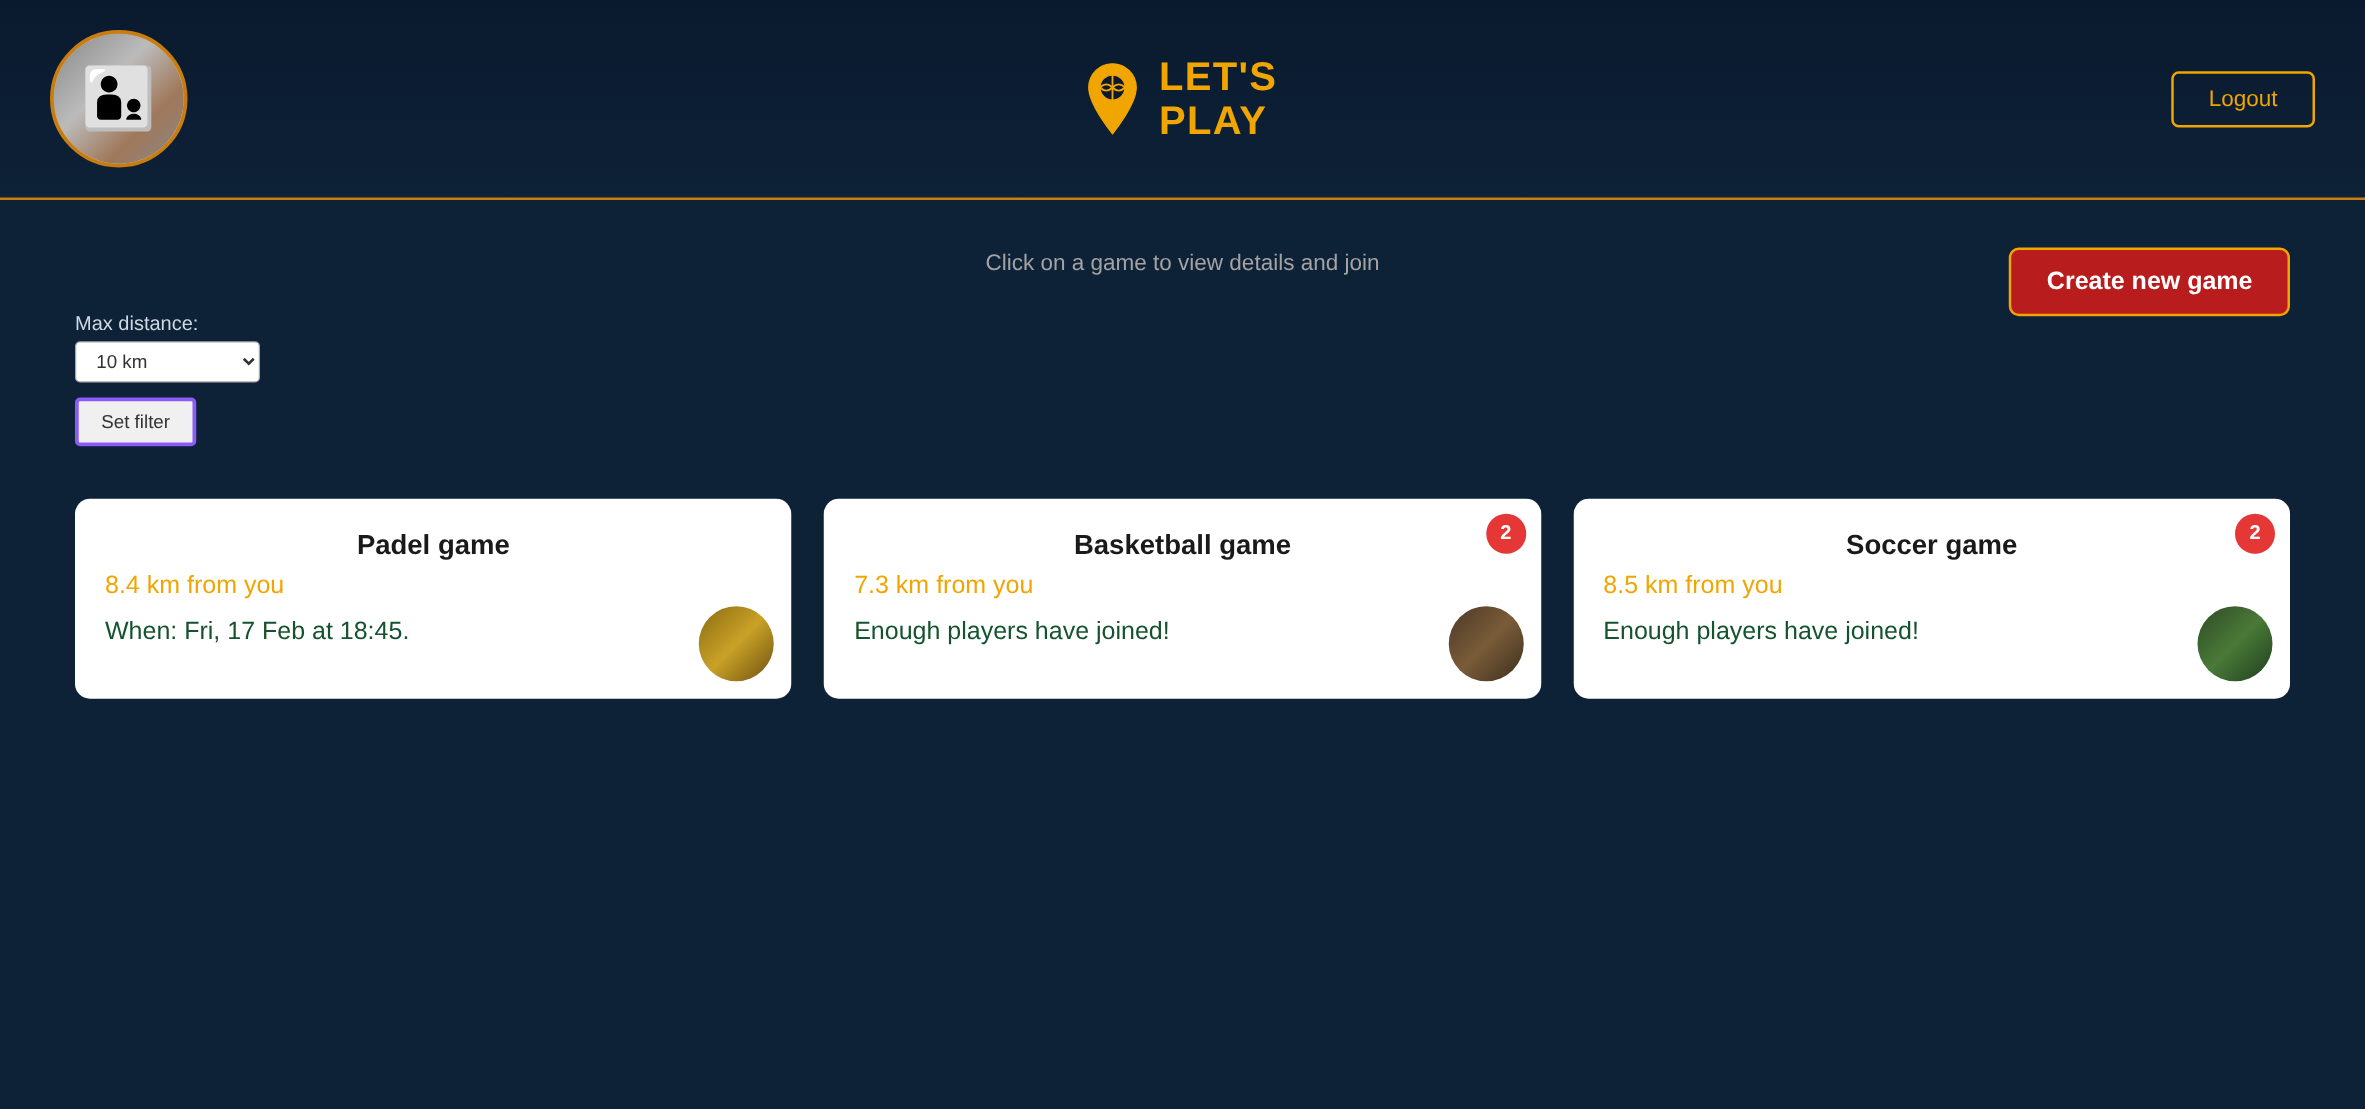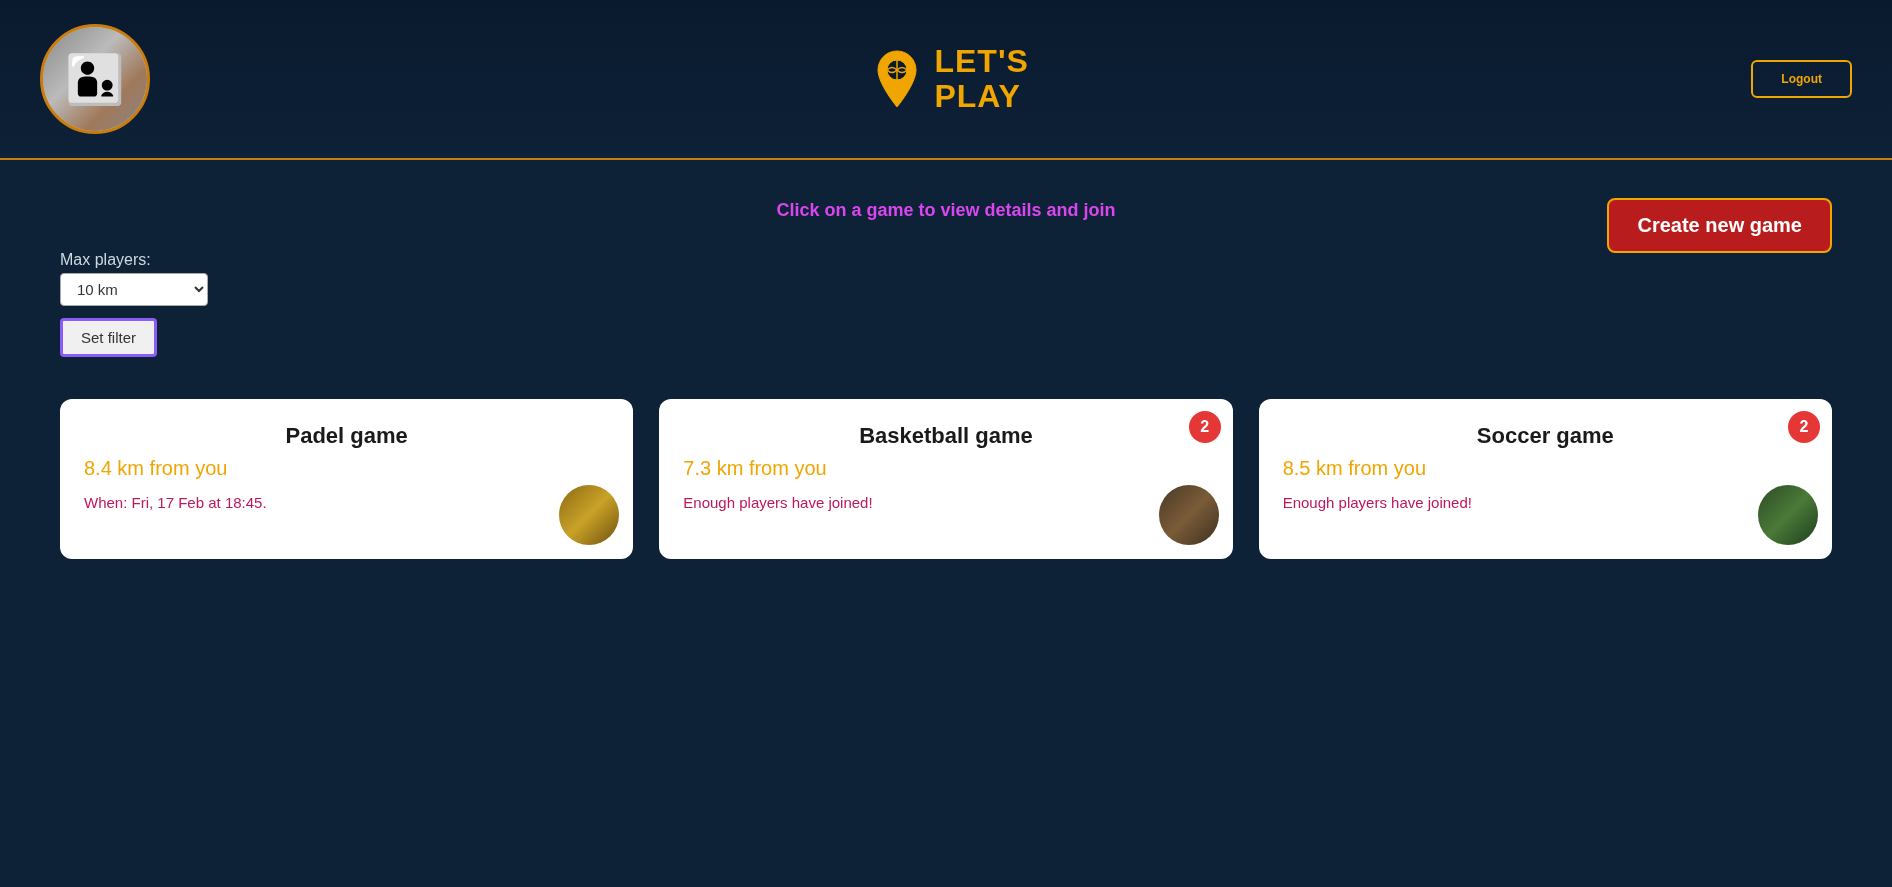--- a/index.html
+++ b/index.html
@@ -71,22 +71,22 @@
       color: #f0a500;
       line-height: 1.1;
       letter-spacing: 1px;
     }
 
     .logout-btn {
       background: transparent;
       border: 2px solid #f0a500;
       color: #f0a500;
       padding: 10px 28px;
-      font-size: 12px;
-      font-weight: 700;
+      font-size: 18px;
+      font-weight: 400;
       border-radius: 6px;
       cursor: pointer;
     }
 
     
     .main {
       padding: 40px 60px 0 60px;
       max-width: 1892px;
       margin: 0 auto;
       position: relative;
@@ -99,22 +99,21 @@
 
     .page-title {
       font-size: 52px;
       font-weight: 700;
       color: #fff;
       margin-bottom: 10px;
     }
 
     .page-subtitle {
       font-size: 18px;
-      color: #d946ef;
-      font-weight: bold;
+      color: #a3a3a3;
     }
 
     .create-new-game-btn {
       position: absolute;
       right: 60px;
       top: 38px;
       background: #b91c1c;
       border: 2px solid #f0a500;
       color: #fff;
       padding: 14px 28px;
@@ -196,22 +195,22 @@
     }
 
     .card-distance {
       font-size: 20px;
       color: #f0a500;
       text-align: left;
       margin-bottom: 6px;
     }
 
     .card-detail {
-      font-size: 15px;
-      color: #be185d;
+      font-size: 20px;
+      color: #14532d;
     }
 
     .card-badge {
       position: absolute;
       top: 12px;
       right: 12px;
       background: #e63737;
       color: #fff;
       border-radius: 50%;
       width: 32px;
@@ -276,21 +275,21 @@
 
 <main class="main">
   <div class="page-header">
     <p class="page-subtitle">Click on a game to view details and join</p>
   </div>
 
   <button class="create-new-game-btn">Create new game</button>
 
   <div class="filters">
     <div>
-      <div class="filter-label">Max players:</div>
+      <div class="filter-label">Max distance:</div>
       <select class="filter-select">
         <option>1 km</option>
         <option>5 km</option>
         <option selected="">10 km</option>
         <option>25 km</option>
         <option>50 km</option>
       </select>
     </div>
     <button class="set-filter-btn">Set filter</button>
   </div>

